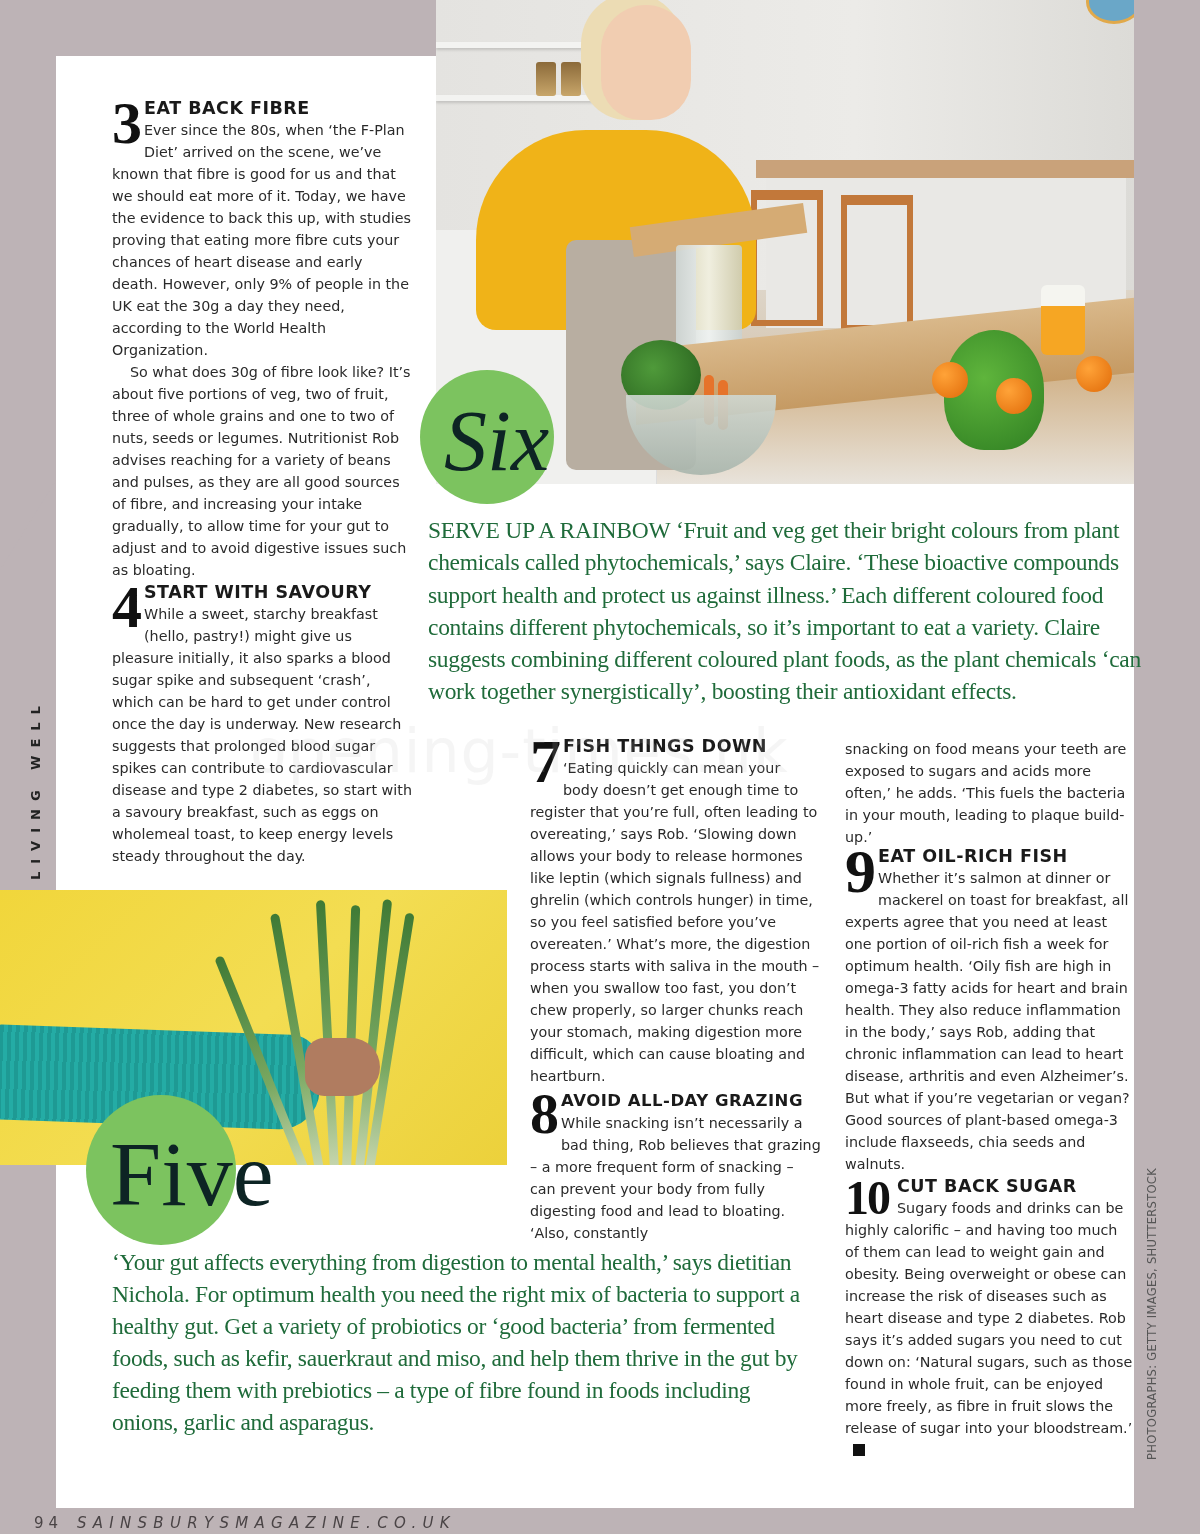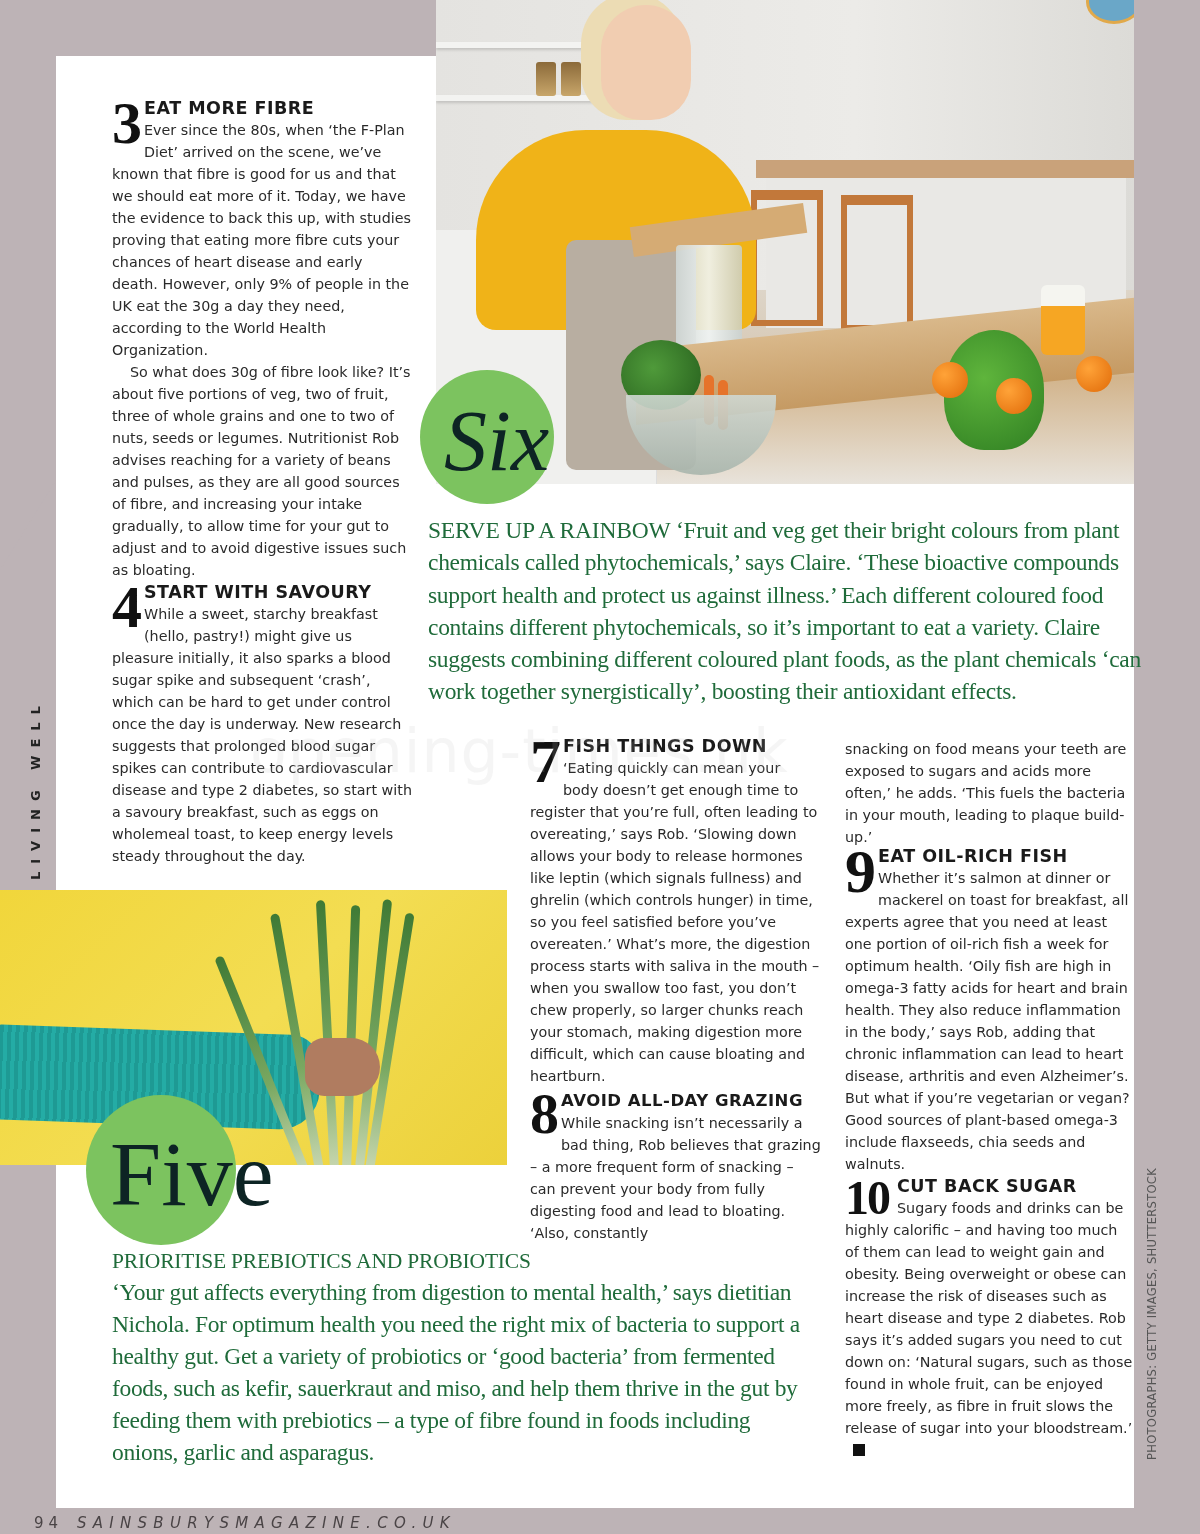--- a/index.html
+++ b/index.html
@@ -109,21 +109,21 @@
 </div>
 
 <div class="circle" style="left:86px;top:1095px;width:150px;height:150px;"></div>
 <div class="big-word" style="left:110px;top:1128px;font-size:92px;">Five</div>
 
 <div class="side-label">LIVING WELL</div>
 
 <div class="col-text" style="left:112px;top:97px;width:300px;">
   <p>
     <span class="dropnum" style="font-size:60px;margin-top:2px;">3</span>
-    <span class="heading">EAT MORE FIBRE</span>
+    <span class="heading">EAT BACK FIBRE</span>
     <span>Ever since the 80s, when ‘the F-Plan Diet’ arrived on the scene, we’ve known that fibre is good for us and that we should eat more of it. Today, we have the evidence to back this up, with studies proving that eating more fibre cuts your chances of heart disease and early death. However, only 9% of people in the UK eat the 30g a day they need, according to the World Health Organization.</span>
   </p>
   <p class="indent">So what does 30g of fibre look like? It’s about five portions of veg, two of fruit, three of whole grains and one to two of nuts, seeds or legumes. Nutritionist Rob advises reaching for a variety of beans and pulses, as they are all good sources of fibre, and increasing your intake gradually, to allow time for your gut to adjust and to avoid digestive issues such as bloating.</p>
 </div>
 
 <div class="col-text" style="left:112px;top:581px;width:300px;">
   <p>
     <span class="dropnum" style="font-size:60px;margin-top:2px;">4</span>
     <span class="heading">START WITH SAVOURY</span>
     <span>While a sweet, starchy breakfast (hello, pastry!) might give us pleasure initially, it also sparks a blood sugar spike and subsequent ‘crash’, which can be hard to get under control once the day is underway. New research suggests that prolonged blood sugar spikes can contribute to cardiovascular disease and type 2 diabetes, so start with a savoury breakfast, such as eggs on wholemeal toast, to keep energy levels steady throughout the day.</span>
@@ -165,21 +165,20 @@
 
 <div class="col-text" style="left:845px;top:1175px;width:290px;">
   <p>
     <span class="dropnum" style="font-size:48px;margin-top:4px;margin-right:8px;letter-spacing:-2px;">10</span>
     <span class="heading">CUT BACK SUGAR</span>
     <span>Sugary foods and drinks can be highly calorific – and having too much of them can lead to weight gain and obesity. Being overweight or obese can increase the risk of diseases such as heart disease and type 2 diabetes. Rob says it’s added sugars you need to cut down on: ‘Natural sugars, such as those found in whole fruit, can be enjoyed more freely, as fibre in fruit slows the release of sugar into your bloodstream.’</span><span class="endmark"></span>
   </p>
 </div>
 
 <div class="green-text" style="left:112px;top:1246px;width:690px;">
-  <div style="font-size:21.5px;line-height:30px;letter-spacing:-0.2px;">PRIORITISE PREBIOTICS AND PROBIOTICS</div>
   <div style="font-size:23.5px;line-height:32px;letter-spacing:-0.35px;">‘Your gut affects everything from digestion to mental health,’ says dietitian Nichola. For optimum health you need the right mix of bacteria to support a healthy gut. Get a variety of probiotics or ‘good bacteria’ from fermented foods, such as kefir, sauerkraut and miso, and help them thrive in the gut by feeding them with prebiotics – a type of fibre found in foods including onions, garlic and asparagus.</div>
 </div>
 
 <div class="credit">PHOTOGRAPHS: GETTY IMAGES, SHUTTERSTOCK</div>
 
 <div class="watermark">opening-times.uk</div>
 
 <div class="footer">
   <span>94</span>
   <span class="site">SAINSBURYSMAGAZINE.CO.UK</span>

